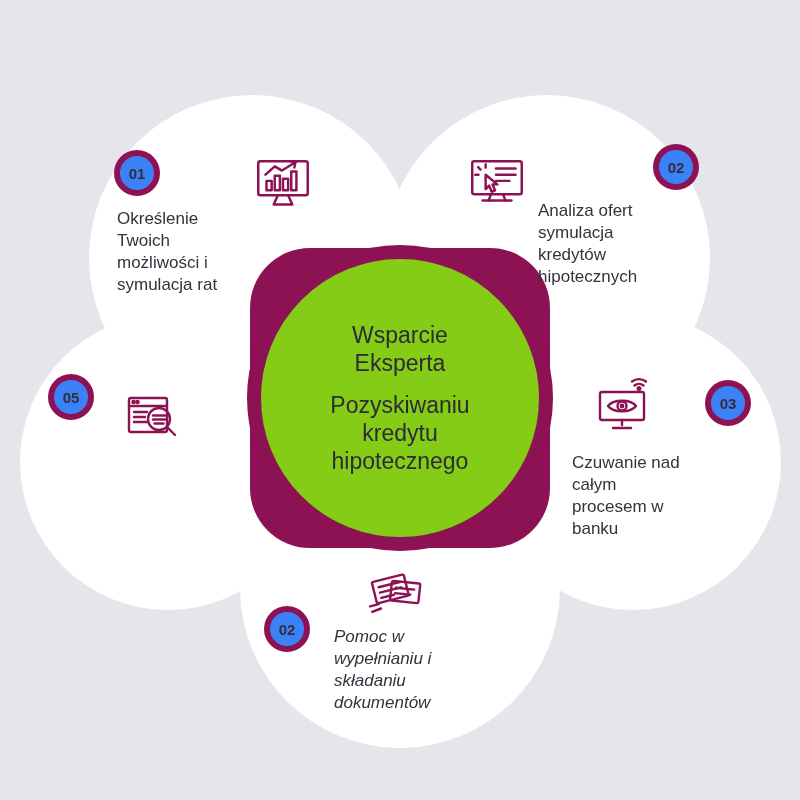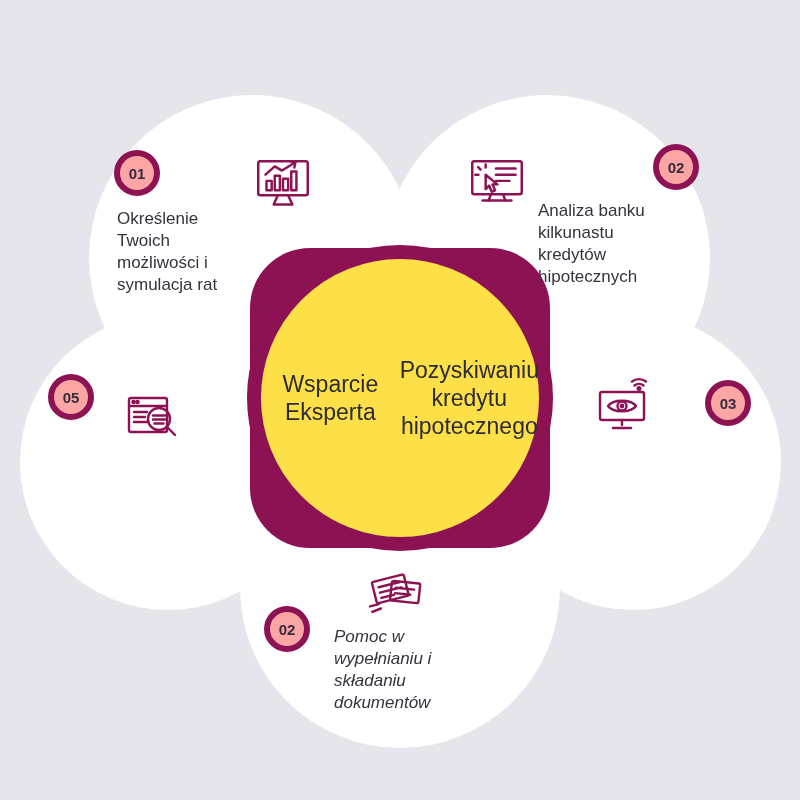--- a/index.html
+++ b/index.html
@@ -16,32 +16,32 @@
   #blob-r  { left:485px; top:314px; width:296px; height:296px; }
   #blob-b  { left:240px; top:428px; width:320px; height:320px; }
 
   .petals {
     position:absolute; left:250px; top:248px; width:300px; height:300px;
     background:var(--accent); border-radius:60px; z-index:2;
   }
   .center-circle {
     position:absolute; left:247px; top:245px; width:306px; height:306px;
     box-sizing:border-box; border:14px solid var(--accent); border-radius:50%;
-    background:#fde047; z-index:3;
-    display:flex; flex-direction:row; justify-content:center; align-items:center;
+    background:#84cc16; z-index:3;
+    display:flex; flex-direction:column; justify-content:center; align-items:center;
     text-align:center;
   }
   .center-circle p {
     margin:7px 0; width:180px; font-size:23px; line-height:1.22;
     color:#2d2b35; font-weight:400;
   }
 
   .badge {
     position:absolute; width:46px; height:46px; box-sizing:border-box;
-    border:6px solid var(--accent); border-radius:50%; background:#fca5a5;
+    border:6px solid var(--accent); border-radius:50%; background:#3b82f6;
     display:flex; align-items:center; justify-content:center;
     font-size:15px; font-weight:bold; color:#332d3c; z-index:4;
   }
   #badge-1 { left:114px; top:150px; }
   #badge-2 { left:653px; top:144px; }
   #badge-3 { left:705px; top:380px; }
   #badge-4 { left:264px; top:606px; }
   #badge-5 { left:48px;  top:374px; }
 
   .icon { position:absolute; z-index:4; }
@@ -168,16 +168,17 @@
       <line x1="13" y1="36" x2="26" y2="36"></line>
       <circle cx="38" cy="33" r="11"></circle>
       <line x1="32" y1="29.5" x2="44" y2="29.5"></line>
       <line x1="32" y1="33.5" x2="44" y2="33.5"></line>
       <line x1="33.5" y1="37.5" x2="42.5" y2="37.5"></line>
       <line x1="46" y1="41" x2="54" y2="49"></line>
     </svg>
   </div>
 
   <div class="label" id="label-1">Określenie Twoich możliwości i symulacja rat</div>
-  <div class="label" id="label-2">Analiza banku kilkunastu kredytów hipotecznych</div>
+  <div class="label" id="label-2">Analiza ofert symulacja kredytów hipotecznych</div>
+  <div class="label" id="label-3">Czuwanie nad całym procesem w banku</div>
   <div class="label" id="label-4">Pomoc w wypełnianiu i składaniu dokumentów</div>
 
 </div>
 
 </body></html>

